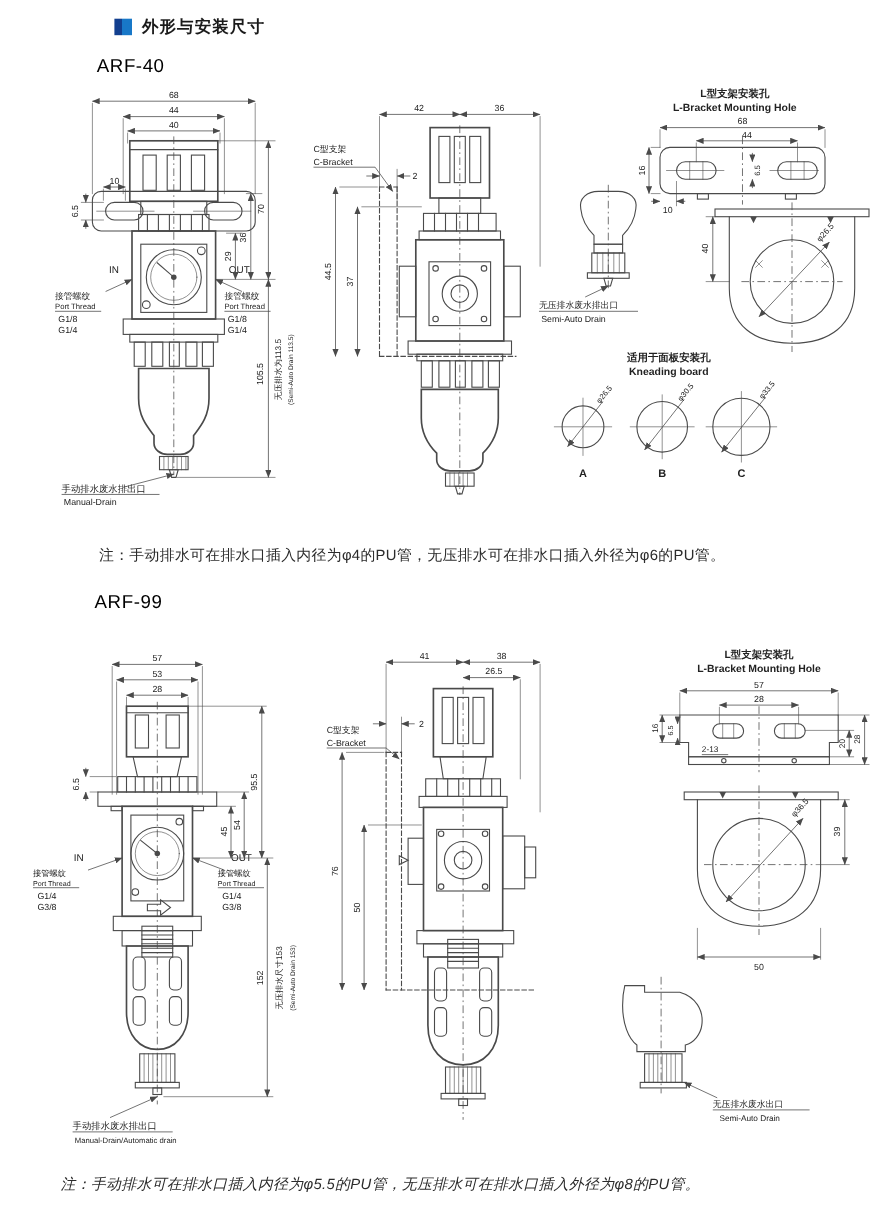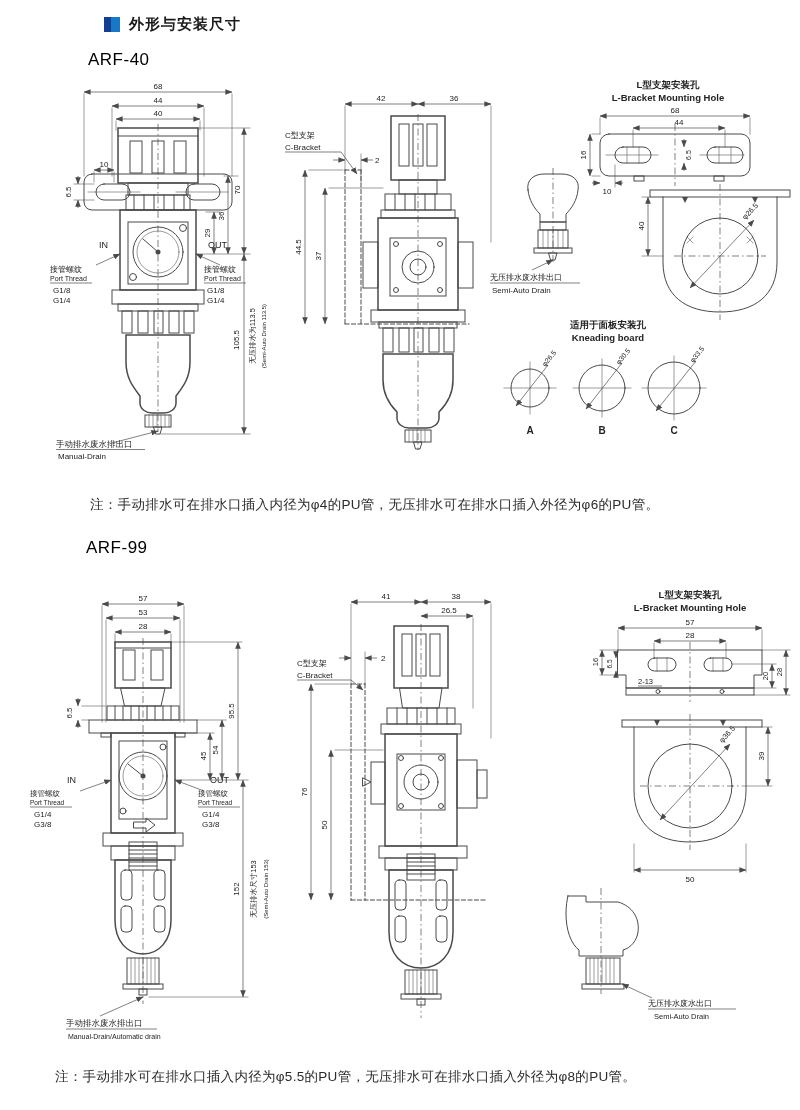--- a/index.html
+++ b/index.html
@@ -725,15 +725,15 @@
         <line x1="80" y1="376" x2="80" y2="402" class="ln x"></line>
         <line x1="84" y1="376" x2="84" y2="402" class="ln x"></line>
       <rect x="52" y="402" width="42" height="5" class="ln"></rect>
       <line x1="92" y1="402" x2="122" y2="416" class="dim" marker-start="url(#mF)"></line>
       <text x="118" y="424" class="t8">无压排水废水出口</text>
       <line x1="118" y1="427" x2="206" y2="427" class="dim"></line>
       <text x="124" y="437" class="t75">Semi-Auto Drain</text>
     </g>
   </svg>
 
-  <div class="note" style="left:55px;top:1068px;">注：手动排水可在排水口插入内径为φ5.5的PU管，无压排水可在排水口插入外径为φ8的PU管。</div>
+  <div class="note" style="left:55px;top:1068px;font-style:italic;">注：手动排水可在排水口插入内径为φ5.5的PU管，无压排水可在排水口插入外径为φ8的PU管。</div>
 
 </div>
 
 </body></html>

